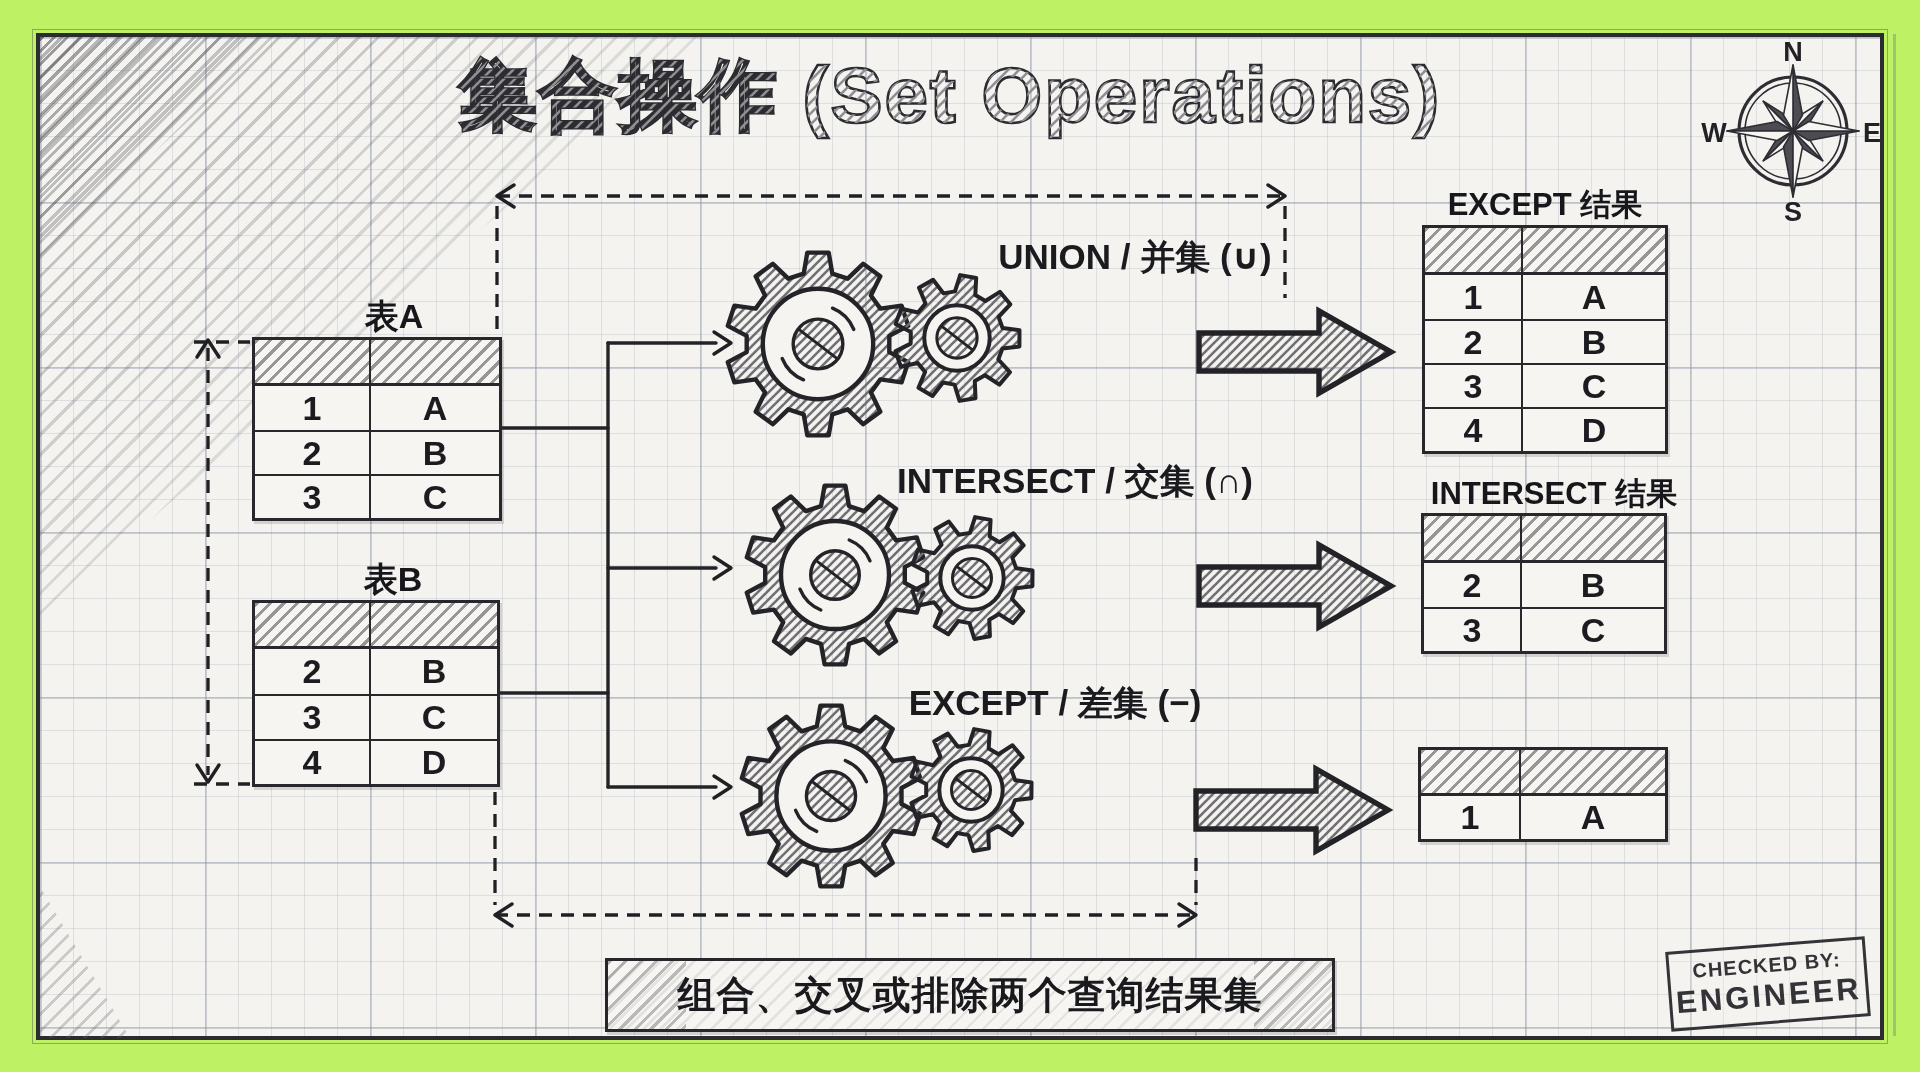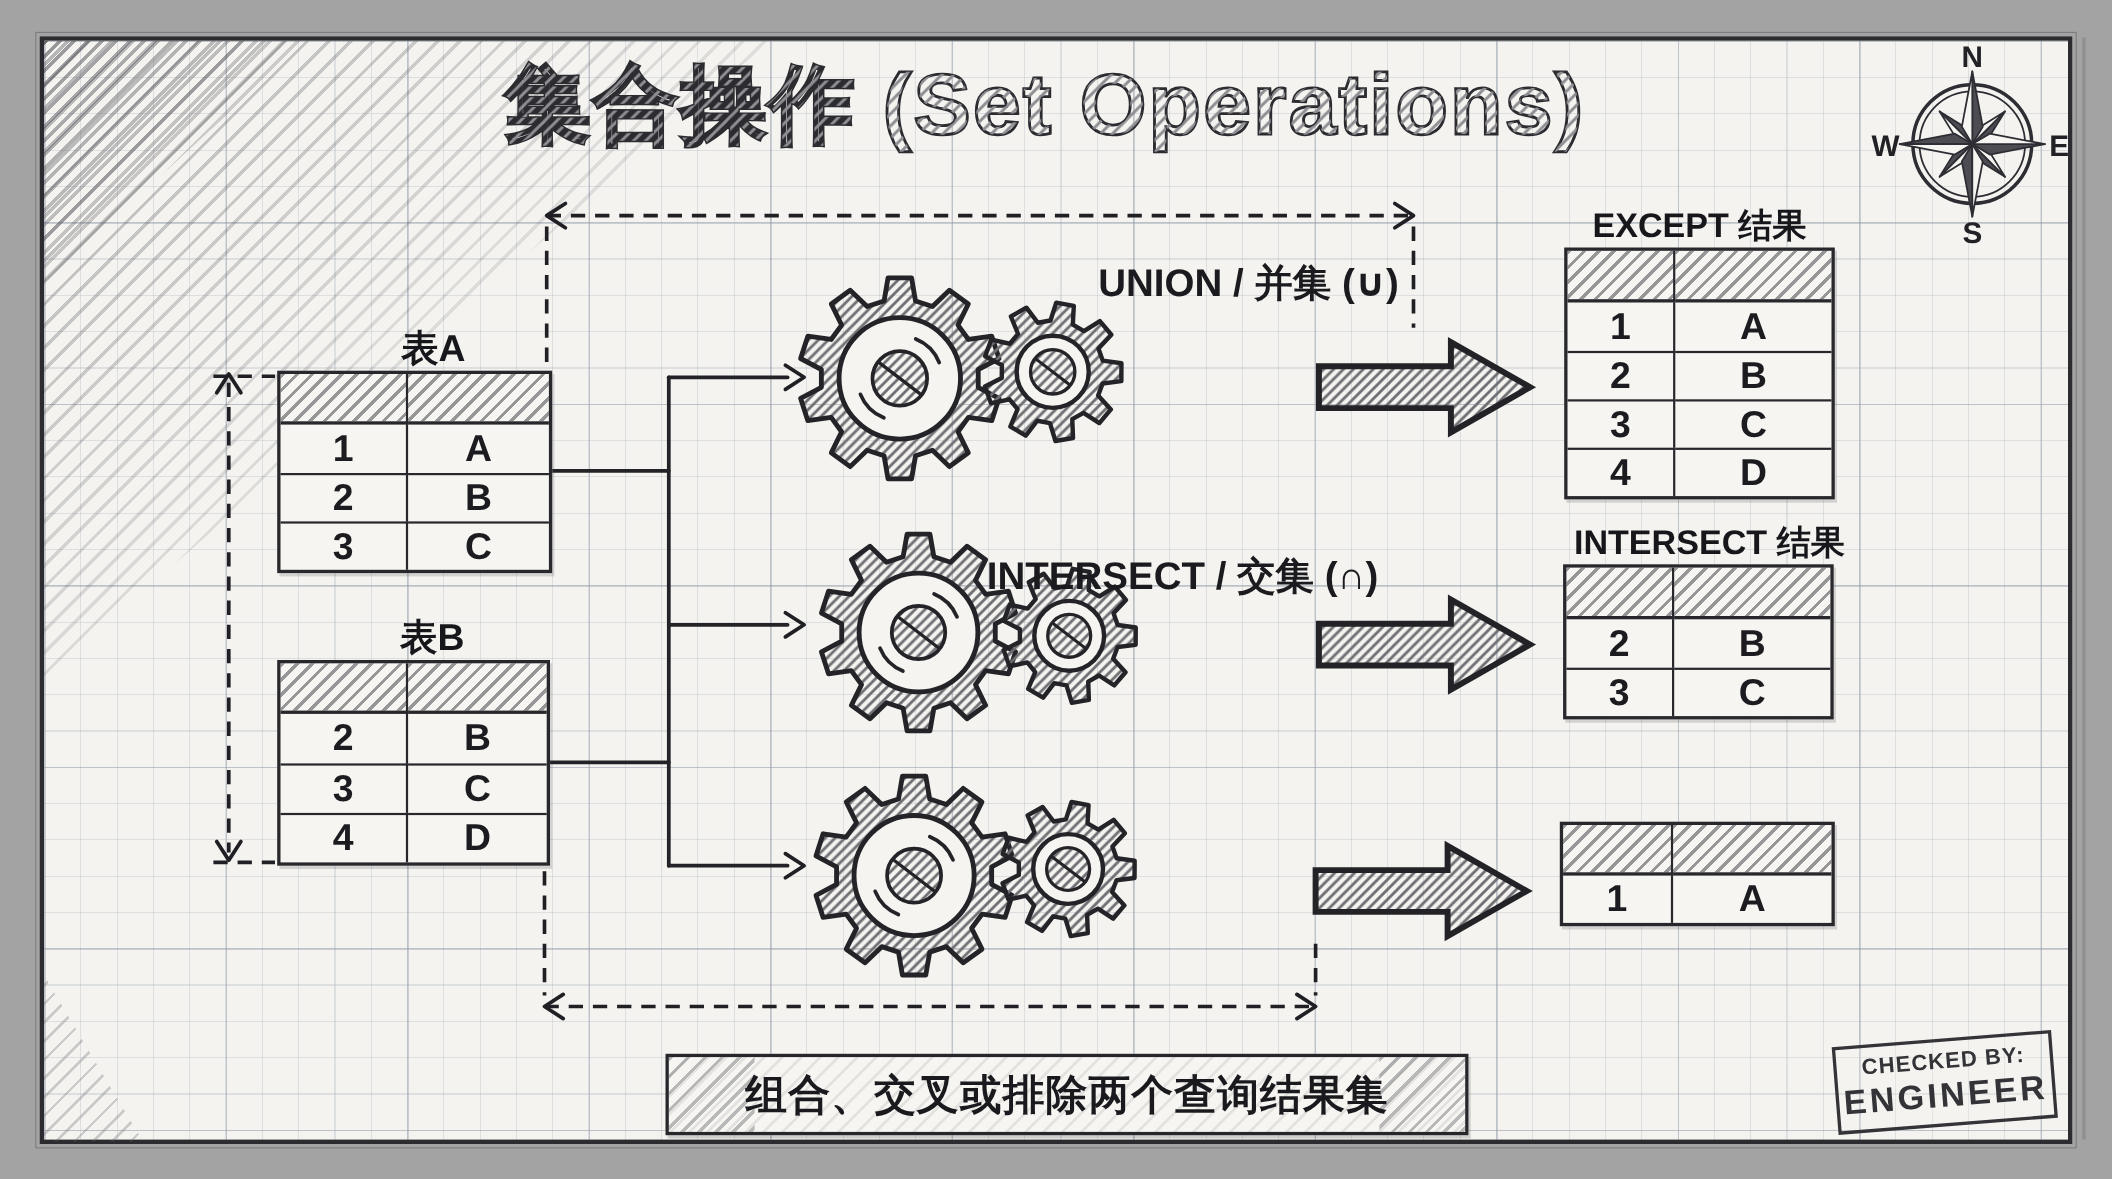--- a/index.html
+++ b/index.html
@@ -1,16 +1,16 @@
 <!DOCTYPE html>
 <html><head>
 <meta charset="utf-8">
 <style>
   html,body{margin:0;padding:0;background:#e9e8e4;}
-  .canvas{position:relative;width:1920px;height:1072px;background:#a3a3a3;overflow:hidden;
+  .canvas{position:relative;width:1920px;height:1072px;background:#bef264;overflow:hidden;
           font-family:"Liberation Sans","DejaVu Sans",sans-serif;color:#26262b;}
   
   .frame{position:absolute;left:36px;top:33px;width:1848px;height:1007px;box-sizing:border-box;
          border:4px solid #2b2b30;outline:1.5px solid rgba(80,80,88,.45);outline-offset:3px;
          background-color:#f4f3ef;
          background-image:
            repeating-linear-gradient(to right, rgba(140,150,165,.40) 0 1.5px, transparent 1.5px 165px),
            repeating-linear-gradient(to bottom, rgba(140,150,165,.40) 0 1.5px, transparent 1.5px 165px),
            repeating-linear-gradient(to right, rgba(168,175,188,.30) 0 1px, transparent 1px 33px),
            repeating-linear-gradient(to bottom, rgba(168,175,188,.30) 0 1px, transparent 1px 33px);}
@@ -224,21 +224,22 @@
       <div class="hd"></div>
     <div class="c1">2</div>
       <div>B</div>
     <div class="c1 rt">3</div>
       <div class="rt">C</div>
     <div class="c1 rt">4</div>
       <div class="rt">D</div>
   </div>
 
   <div class="op-label" style="left:1135px;top:234px;">UNION / 并集 (∪)</div>
-  <div class="op-label" style="left:1075px;top:458px;margin-top:42px;">INTERSECT / 交集 (∩)</div>
+  <div class="op-label" style="left:1075px;top:458px;">INTERSECT / 交集 (∩)</div>
+  <div class="op-label" style="left:1055px;top:680px;">EXCEPT / 差集 (−)</div>
 
   <div class="tbl-title t-res" style="left:1545px;top:184px;">EXCEPT 结果</div>
   <div class="sk-table" style="left:1422px;top:225px;width:246px;grid-template-columns:98px 1fr;grid-template-rows:47px 44px 44px 44px 44px;">
     <div class="hd c1"></div>
       <div class="hd"></div>
     <div class="c1">1</div>
       <div>A</div>
     <div class="c1 rt">2</div>
       <div class="rt">B</div>
     <div class="c1 rt">3</div>

